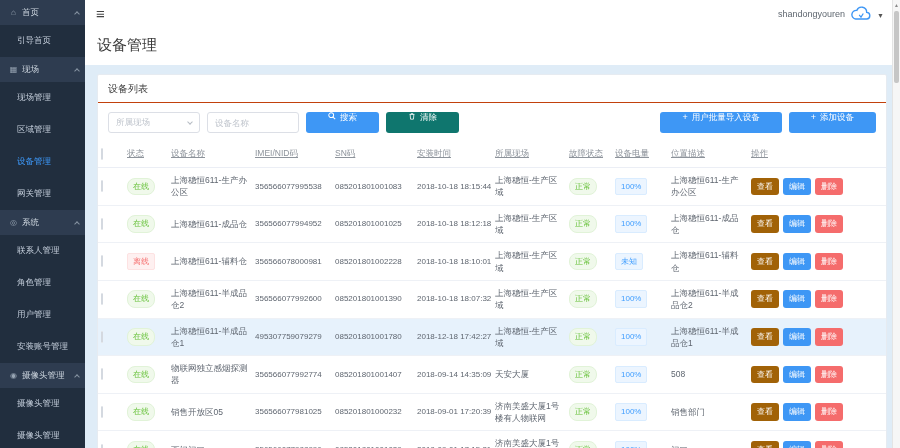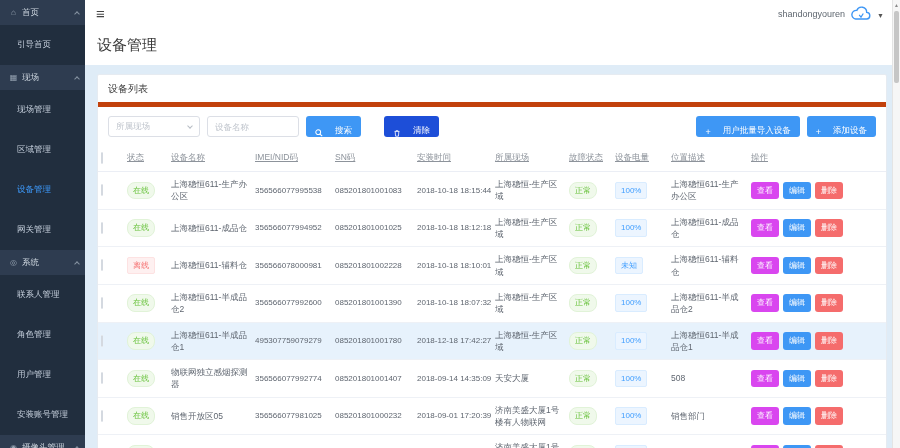--- a/index.html
+++ b/index.html
@@ -6,63 +6,63 @@
   html,body { width:900px; height:448px; overflow:hidden; }
   body { font-family:"Liberation Sans","DejaVu Sans",sans-serif; background:#dfecf7; position:relative; }
 
   
   .sidebar { position:absolute; left:0; top:0; width:85px; height:448px; background:#2e3c50; z-index:6; }
   .group-header { height:25px; display:flex; align-items:center; gap:4px; padding:0 6px 0 9px; color:#ccd5de; font-size:8.5px; cursor:pointer; }
   .g-icon { font-size:8px; color:#97a4b3; width:9px; text-align:center; }
   .g-label { flex:0 0 auto; }
   .chev-up { width:4px; height:4px; border-right:1px solid #8794a3; border-bottom:1px solid #8794a3; transform:rotate(-135deg); margin-left:auto; margin-top:2px; }
   .group-items { background:#212e3e; }
-  .menu-item { height:40px; display:flex; align-items:center; padding-left:17px; color:#c4cedb; font-size:8.5px; cursor:pointer; }
+  .menu-item { height:32px; display:flex; align-items:center; padding-left:17px; color:#c4cedb; font-size:8.5px; cursor:pointer; }
   .menu-item.active { color:#3e9cff; }
 
   
   .topbar { position:absolute; left:85px; top:0; right:0; height:27px; background:#fff; display:flex; align-items:center; padding:0 16px 0 11px; z-index:5; }
   .hamburger { font-size:15px; color:#454545; line-height:1; cursor:pointer; }
   .topbar-right { margin-left:auto; display:flex; align-items:center; gap:5px; cursor:pointer; }
   .username { font-size:9px; color:#5f6770; }
   .avatar-cloud { width:22px; height:15px; display:block; }
   .user-caret { font-size:7px; color:#555; margin-top:3px; }
 
   
   .main { position:absolute; left:85px; top:27px; right:0; bottom:0; }
   .title-strip { background:#fff; padding:9px 12px 10px; }
   .page-title { font-size:15px; color:#3a3a3a; font-weight:normal; }
   .card { margin:9px 13px 0 12px; background:#fff; border:1px solid #e6ebf1; border-radius:2px; height:420px; }
-  .card-header { padding:7px 10px 6px; border-bottom:5px solid #c2410c; font-size:10px; color:#3c3c3c; }
+  .card-header { padding:7px 10px 6px; border-bottom:1px solid #c2410c; font-size:10px; color:#3c3c3c; }
 
   .toolbar { display:flex; align-items:center; padding:9px 10px 8px; gap:7px; }
   .select-box { width:92px; height:21px; border:1px solid #dcdfe6; border-radius:3px; display:flex; align-items:center; padding:0 7px; color:#bfc4cc; font-size:8.5px; background:#fff; cursor:pointer; }
   .chev-down { width:4px; height:4px; border-right:1px solid #b6bcc4; border-bottom:1px solid #b6bcc4; transform:rotate(45deg); margin-left:auto; margin-top:-2px; }
   .text-input { width:92px; height:21px; border:1px solid #dcdfe6; border-radius:3px; padding:0 7px; font-size:8.5px; color:#606266; outline:none; font-family:inherit; }
   .text-input::placeholder { color:#bfc4cc; }
-  .btn { height:21px; border:none; border-radius:3px; color:#fff; font-size:8.5px; padding:0 9px; display:inline-flex; align-items:flex-end; gap:12px; cursor:pointer; font-family:inherit; }
+  .btn { height:21px; border:none; border-radius:3px; color:#fff; font-size:8.5px; padding:0 22px; display:inline-flex; align-items:flex-start; gap:4px; cursor:pointer; font-family:inherit; }
   .btn-search { background:#3e97f5; }
-  .btn-clear { background:#1d4ed8;margin-left:16px; }
+  .btn-clear { background:#0f766e; }
   .toolbar-right { margin-left:auto; display:flex; gap:7px; }
   .btn-outline { background:#3e97f5; }
   .plus { font-size:9px; }
 
   
   table { width:100%; border-collapse:collapse; table-layout:fixed; }
   th { font-size:8.5px; color:#8d939b; font-weight:normal; text-align:left; padding:7px 3px; border-bottom:1px solid #ebeef5;text-decoration:underline; }
   td { font-size:8.5px; color:#5f6670; padding:6px 3px; border-bottom:1px solid #eef1f6; vertical-align:middle; line-height:1.45; word-break:break-all; }
   tr.highlight td { background:#e7f2fc; }
   .num { font-size:8px; white-space:nowrap; }
   .cb { width:10px; height:10px; border:1px solid #d4d9e0; border-radius:2px; background:#fff; cursor:pointer; }
   .badge { display:inline-block; padding:2px 5px; border-radius:2px; font-size:8px; border:1px solid transparent; white-space:nowrap; }
   .badge-green { background:#f0f9eb; border-color:#e1f3d8; color:#67c23a;border-radius:8px; }
   .badge-red { background:#fef0f0; border-color:#fde2e2; color:#f56c6c; }
   .badge-blue { background:#ecf5ff; border-color:#d9ecff; color:#409eff; }
   .act-btn { display:inline-block; padding:3px 6px; border-radius:3px; color:#fff; font-size:8px; margin-right:4px; cursor:pointer; white-space:nowrap; }
-  .act-view { background:#d946ef; }
+  .act-view { background:#a16207; }
   .act-edit { background:#3e97f5; }
   .act-del  { background:#f56c6c; }
 
   
   .scrollbar { position:absolute; right:0; top:0; width:8px; height:448px; background:#f6f6f6; border-left:1px solid #e4e4e4; z-index:10; }
   .scroll-arrow { position:absolute; top:2px; left:1px; font-size:5px; color:#8a8a8a; }
   .scroll-thumb { position:absolute; top:11px; left:1px; width:5px; height:72px; background:#c6c6c6; border-radius:2px; cursor:pointer; }
 
   
   .ico-svg { display:block; }

